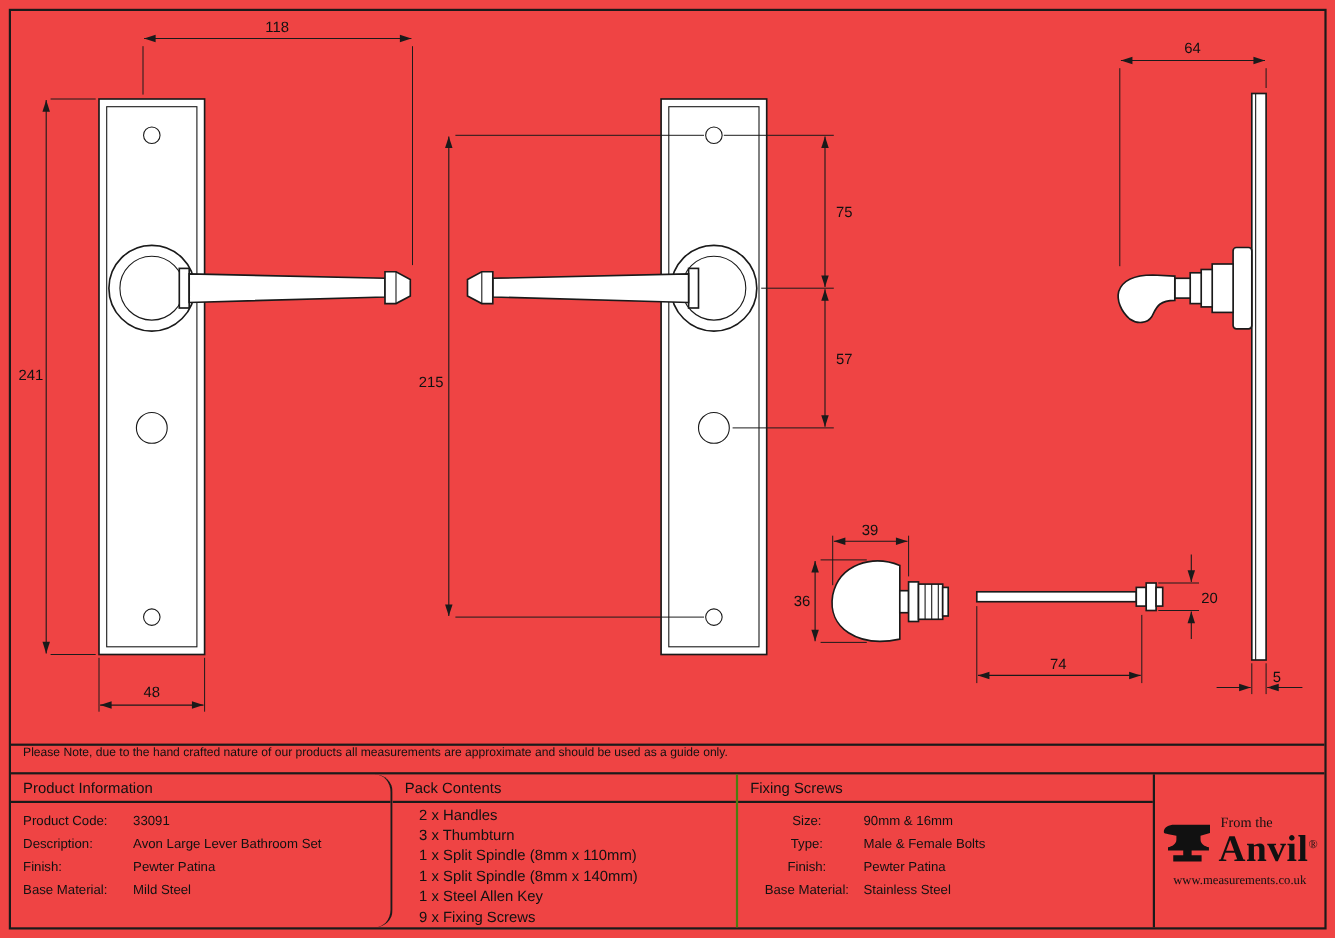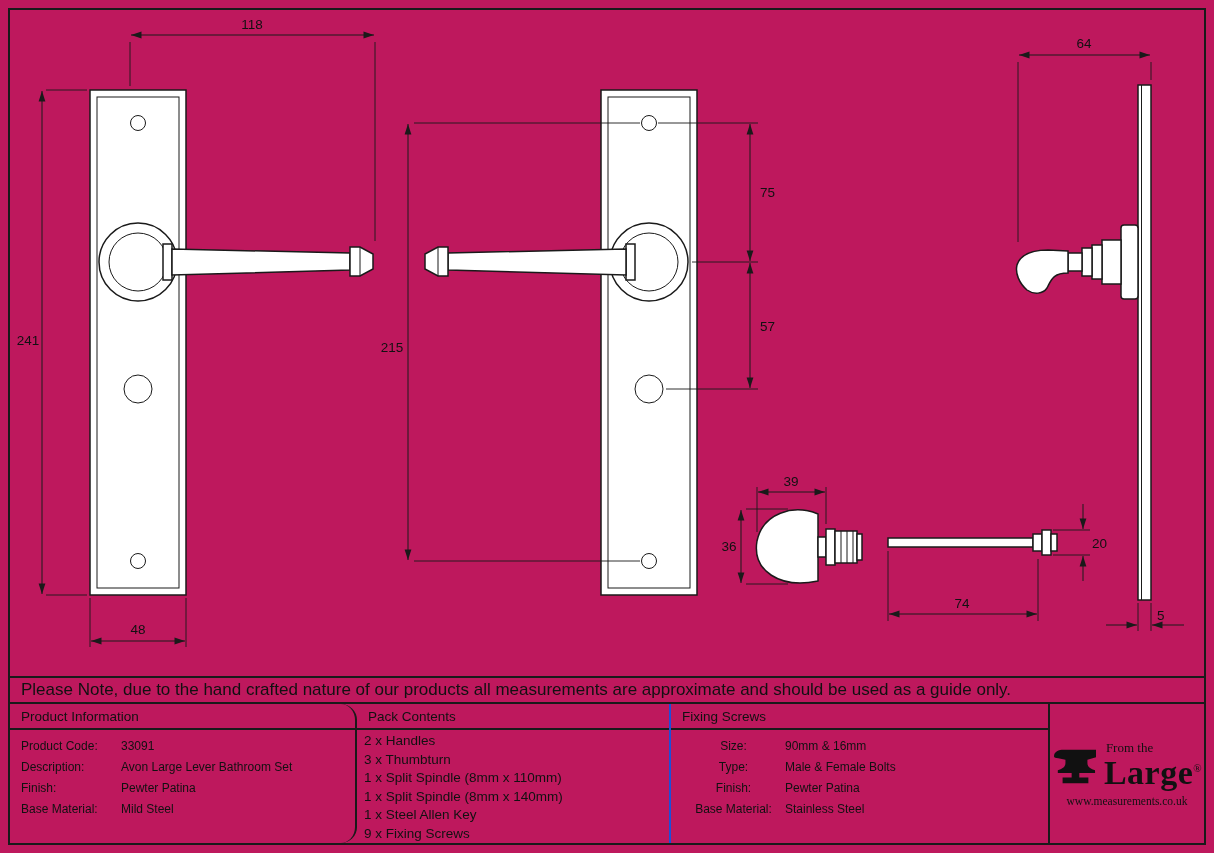--- a/index.html
+++ b/index.html
@@ -1,32 +1,32 @@
 <!DOCTYPE html>
 <html><head>
 <meta charset="utf-8">
 <style>
   html,body{margin:0;padding:0;}
   body{width:1214px;height:853px;background:#fff;font-family:"Liberation Sans",sans-serif;color:#111;}
-  .page{position:relative;width:1214px;height:853px;background:#be185d;overflow:hidden;}
+  .page{position:relative;width:1214px;height:853px;background:#ef4444;overflow:hidden;}
   .frame{position:absolute;left:8px;top:8px;width:1198px;height:837px;border:2px solid #1a1a1a;box-sizing:border-box;}
   .drawing{position:absolute;left:0;top:0;}
-  .note-bar{position:absolute;left:0;top:666px;width:1194px;height:28px;box-sizing:border-box;border-top:2px solid #1a1a1a;border-bottom:2px solid #1a1a1a;display:flex;align-items:center;padding:0 11px;font-size:17px;}
+  .note-bar{position:absolute;left:0;top:666px;width:1194px;height:28px;box-sizing:border-box;border-top:2px solid #1a1a1a;border-bottom:2px solid #1a1a1a;display:flex;padding:0 11px;font-size:11px;}
   .tables{position:absolute;left:0;top:694px;width:1194px;height:139px;display:flex;}
   .col{box-sizing:border-box;height:100%;}
   .col-1{width:347px;border-right:2px solid #1a1a1a;border-radius:16px;}
-  .col-2{width:314px;border-right:2px solid #1d4ed8;}
+  .col-2{width:314px;border-right:2px solid #4d7c0f;}
   .col-3{width:379px;border-right:2px solid #1a1a1a;}
   .col-4{flex:1;display:flex;flex-direction:column;align-items:center;justify-content:center;}
   .col-header{height:26px;border-bottom:2px solid #1a1a1a;box-sizing:border-box;display:flex;align-items:center;padding-left:11px;font-size:13.5px;}
   .col-body{padding:6px 8px 0 11px;font-size:12px;}
   .kv-row{display:flex;line-height:21px;}
   .kv-label{width:100px;flex:none;}
   .col-3 .kv-label{width:103px;text-align:center;}
-  .list{padding:2px 6px 0 7px;font-size:13.5px;}
+  .list{padding:2px 6px 0 24px;font-size:13.5px;}
   .list-item{line-height:18.6px;}
   .logo-row{display:flex;align-items:center;gap:6px;}
   .anvil-svg{width:46px;height:42px;}
   .logo-text{display:flex;flex-direction:column;line-height:1;}
   .from-the{font-family:"Liberation Serif",serif;font-size:13px;margin-left:2px;margin-bottom:2px;}
   .anvil-name{font-family:"Liberation Serif",serif;font-size:34px;font-weight:bold;letter-spacing:.5px;}
   .anvil-name sup{font-size:11px;font-weight:normal;}
   .logo-url{font-family:"Liberation Serif",serif;font-size:11.5px;margin-top:5px;}
   svg text{font-family:"Liberation Sans",sans-serif;font-size:13.5px;fill:#111;}
   .s{stroke:#1a1a1a;stroke-width:1.5;fill:#fff;}
@@ -249,21 +249,21 @@
         </div>
       </div>
 
       <div class="col col-4">
         <div class="logo-row">
           <svg class="anvil-svg" viewBox="0 0 48 44">
             <path fill="#111" d="M2,13 C2,8 7,6 12,6 L46,6 L46,14 L37,16.5 L37,20 C37,24.5 41,26.5 45,27.5 L45,30.5 L28.5,30.5 L28.5,35 L38,35 L38,41 L11,41 L11,35 L20.5,35 L20.5,30.5 L6,30.5 L6,27.5 C10,26.5 14,24.5 14,20 L14,16.5 L6.5,15 C4,14.5 2,14.5 2,13 Z"></path>
           </svg>
           <div class="logo-text">
             <span class="from-the">From the</span>
-            <span class="anvil-name"><span>Large</span><sup>®</sup></span>
+            <span class="anvil-name"><span>Anvil</span><sup>®</sup></span>
           </div>
         </div>
         <div class="logo-url">www.measurements.co.uk</div>
       </div>
 
     </div>
   </div>
 </div>
 
 </body></html>

